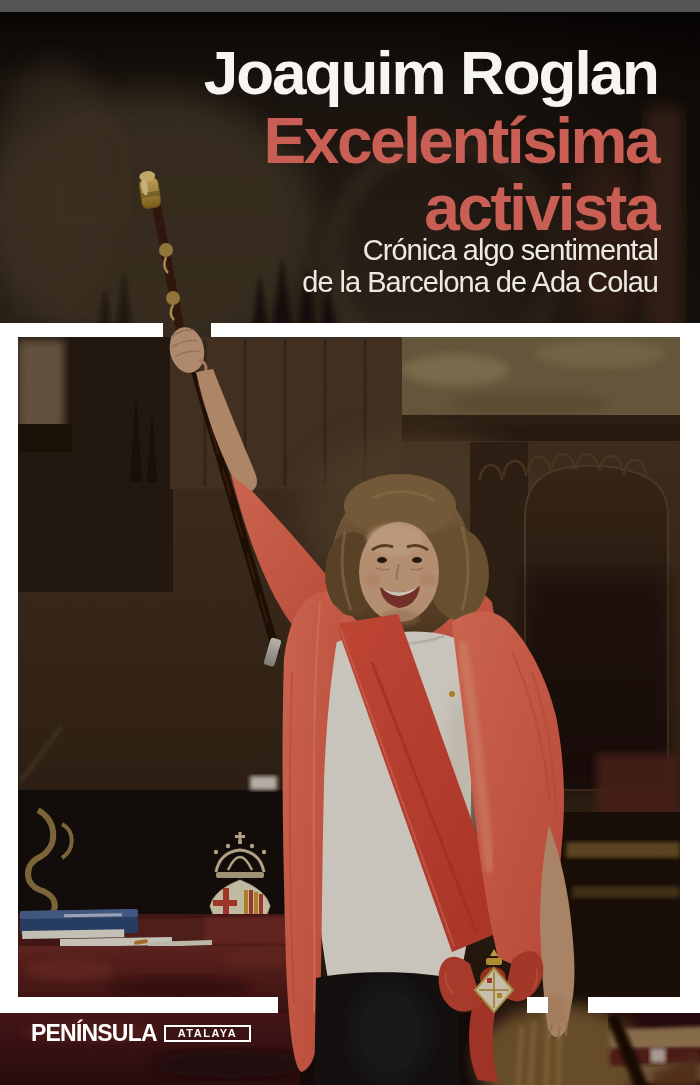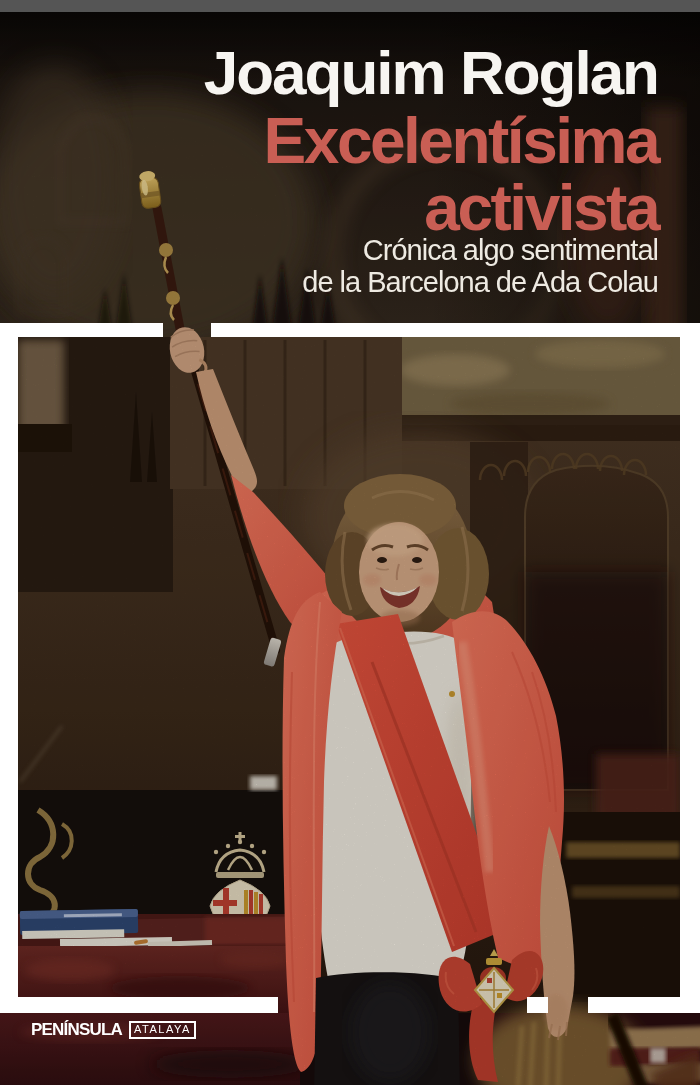--- a/index.html
+++ b/index.html
@@ -8,24 +8,24 @@
     font-family:"Liberation Sans", sans-serif;background:#241b14;margin-top:12px;
   }
   .cover svg{position:absolute;left:0;top:0;}
   .txt{position:absolute;text-align:right;right:42px;}
   .author{top:30px;font-size:62px;font-weight:bold;color:#f7f5f1;letter-spacing:-2px;line-height:1;}
   .title{top:96px;font-size:64px;font-weight:bold;color:#c95e54;letter-spacing:-2.5px;line-height:1.04;}
   .subtitle{top:223px;font-size:29px;font-weight:400;color:#eeeae2;letter-spacing:-1px;line-height:1.1;}
   .publisher{
     position:absolute;left:31px;top:1008px;display:flex;align-items:center;gap:7px;color:#ffffff;
   }
-  .publisher .name{font-size:17px;font-weight:bold;letter-spacing:-0.8px;}
+  .publisher .name{font-size:23px;font-weight:bold;letter-spacing:-0.8px;}
   .publisher .imprint{
-    font-size:11px;font-weight:normal;letter-spacing:1.5px;border:2px solid #ffffff;
-    padding:0 3px;line-height:1.25;display:inline-block;
+    font-size:11px;font-weight:bold;letter-spacing:1.5px;border:2px solid #ffffff;
+    padding:0 12px;line-height:1.25;display:inline-block;
   }
 </style>
 </head>
 <body>
 
 <div class="cover">
 
   <svg width="700" height="1085" viewBox="0 0 700 1085" aria-label="cover photograph">
     <defs>
       <linearGradient id="gTop" x1="0" y1="0" x2="0" y2="1">

